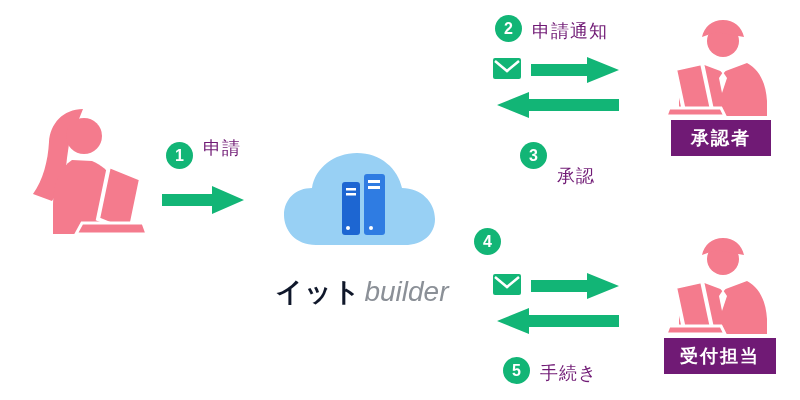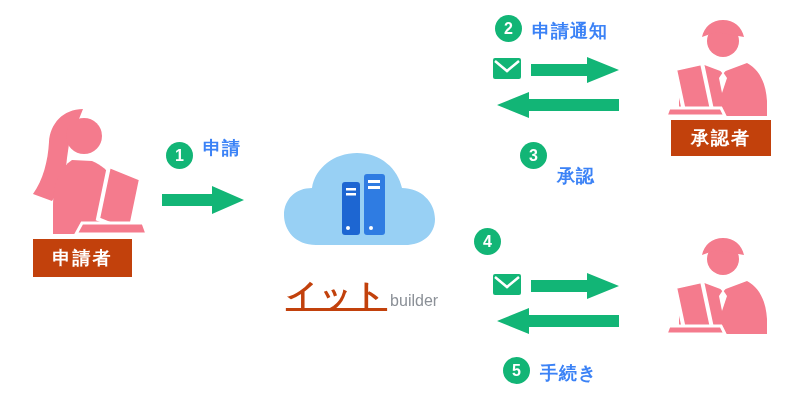--- a/index.html
+++ b/index.html
@@ -18,65 +18,64 @@
     width: 27px; height: 27px;
     border-radius: 50%;
     background: #12b576;
     color: #fff;
     font-weight: bold;
     font-size: 16px;
     display: flex; align-items: center; justify-content: center;
   }
   .step-label {
     position: absolute;
-    color: #3b82f6;
-    font-weight: bold;
+    color: #701a75;
+    font-weight: normal;
     font-size: 18px;
     letter-spacing: 1px;
     white-space: nowrap;
   }
   .actor-box {
     position: absolute;
-    background: #c2410c;
+    background: #701a75;
     color: #ffffff;
     display: flex; align-items: center; justify-content: center;
     font-size: 18px;
     font-weight: 600;
     letter-spacing: 2px;
     white-space: nowrap;
   }
   .figure { position: absolute; }
   .figure path, .figure circle { fill: #f47b8d; }
   .figure .white { fill: #ffffff; }
   .arrow { position: absolute; }
   .arrow polygon { fill: #12b576; }
   .envelope { position: absolute; }
   .brand {
     position: absolute;
     text-align: center;
     white-space: nowrap;
   }
-  .brand-main { font-size: 32px; font-weight: bold; color: #c2410c; letter-spacing: 1px; text-decoration: underline; }
-  .brand-sub  { font-size: 16px; color: #8b9097; margin-left: 3px; }
+  .brand-main { font-size: 27px; font-weight: bold; color: #0f172a; letter-spacing: 1px; }
+  .brand-sub  { font-size: 28px; color: #8b9097; margin-left: 3px; font-style: italic; }
 </style>
 </head>
 <body>
 
 <div class="canvas">
 
   <div class="figure" style="left:22px; top:106px;">
     <svg width="125" height="130" viewBox="0 0 125 130">
       <path d="M61 3 C41 3 28 18 27 36 C26 55 21 74 11 88 L30 95 C39 82 44 66 45 52 L47 38 Z"></path>
       <circle cx="62" cy="30" r="18"></circle>
       <path d="M50 54 C38 62 31 78 31 98 L31 128 L99 128 L99 103 C99 81 88 62 70 55 Z"></path>
       <path d="M87 60 L119 73 L108 126 L76 113 Z" stroke="#ffffff" stroke-width="4"></path>
       <path d="M60 117 L121 117 L125 128 L54 128 Z" stroke="#ffffff" stroke-width="3"></path>
     </svg>
   </div>
-  <div class="actor-box" style="left:33px; top:239px; width:99px; height:38px;">申請者</div>
 
   <div class="badge" style="left:166px; top:142px;">1</div>
   <div class="step-label" style="left:203px; top:136px;">申請</div>
   <svg class="arrow" style="left:162px; top:186px;" width="82" height="28">
     <polygon points="0,8 50,8 50,0 82,14 50,28 50,20 0,20"></polygon>
   </svg>
 
   <svg class="abs" style="left:278px; top:142px;" width="168" height="122" viewBox="0 0 168 122">
     <path d="M38 103 C17 103 6 88 6 73 C6 57 18 46 34 46 C37 26 56 11 79 11 C103 11 120 27 124 46 C143 46 157 60 157 77 C157 93 144 103 127 103 Z" fill="#98d0f4"></path>
     <g>
@@ -144,14 +143,15 @@
     <svg width="108" height="98" viewBox="0 0 108 98">
       <circle cx="57" cy="23" r="16"></circle>
       <path d="M57 2 C46 2 38 9 36 19 L50 14 L78 19 C76 9 68 2 57 2 Z"></path>
       <path d="M33 45 C21 51 14 65 13 83 L13 98 L101 98 L101 83 C100 65 93 51 81 45 L57 54 Z"></path>
       <path class="white" d="M47 44 L57 56 L67 44 L57 41 Z"></path>
       <path class="white" d="M57 54 L53 60 L56 75 L61 60 Z"></path>
       <path d="M9 51 L36 45 L46 92 L19 98 Z" stroke="#ffffff" stroke-width="4"></path>
       <path d="M3 90 L55 90 L59 98 L0 98 Z" stroke="#ffffff" stroke-width="3"></path>
     </svg>
   </div>
+  <div class="actor-box" style="left:664px; top:338px; width:112px; height:36px;">受付担当</div>
 
 </div>
 
 </body></html>

